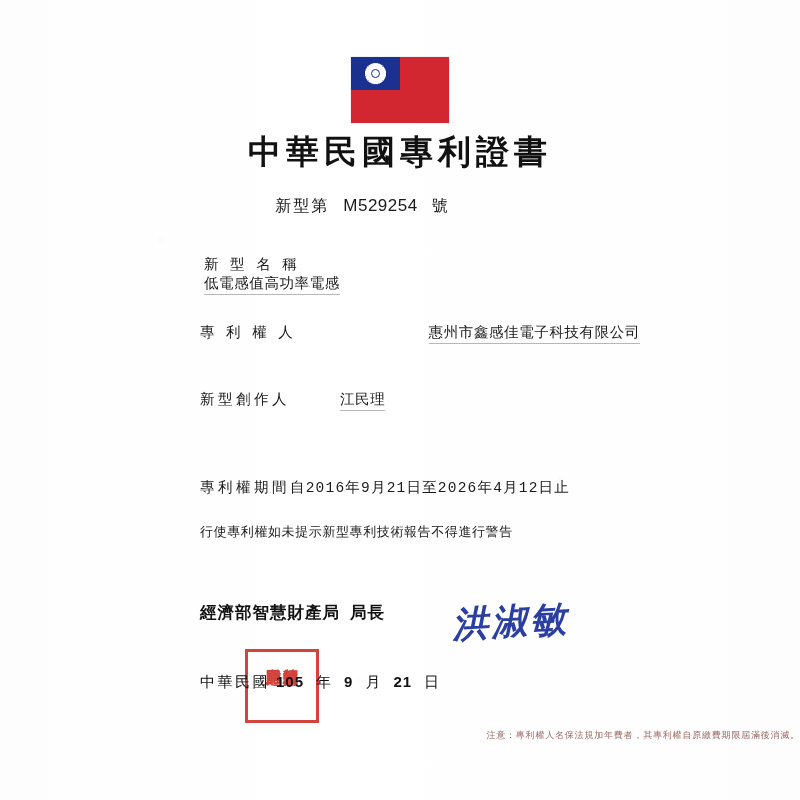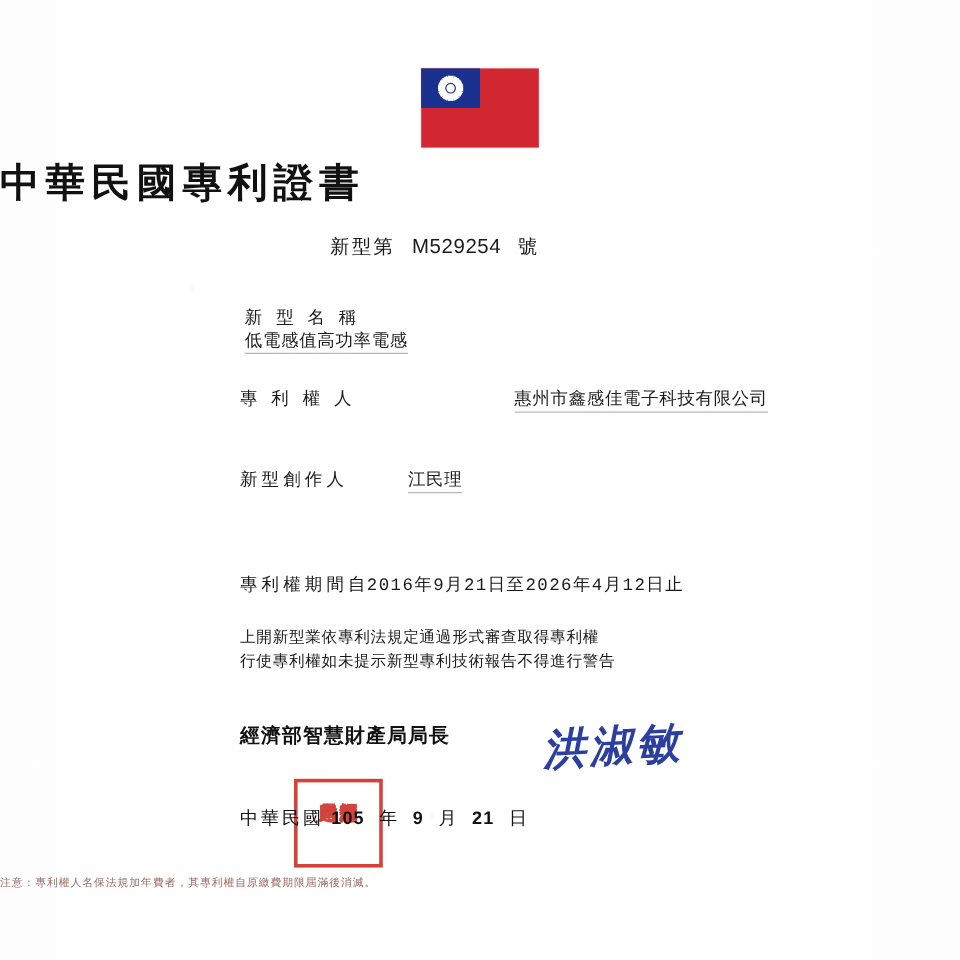--- a/index.html
+++ b/index.html
@@ -85,20 +85,21 @@
     border: 1.1px solid #1b318f;
     box-sizing: border-box;
   }
 
   
   .doc-title {
     position: absolute;
     left: 0;
     top: 130px;
     width: 800px;
+    text-align: center;
     font-family: "DejaVu Serif", serif;
     font-weight: bold;
     font-size: 33px;
     letter-spacing: 5px;
     color: #111;
   }
 
   
   .num-line {
     position: absolute;
@@ -173,21 +174,21 @@
   .office-line {
     position: absolute;
     left: 200px;
     top: 602px;
     font-family: "DejaVu Serif", serif;
     font-weight: bold;
     font-size: 16.5px;
     letter-spacing: 1px;
     color: #111;
   }
-  .office-line .post { }
+  .office-line .post { margin-left: 10px; }
   .signature {
     position: absolute;
     left: 452px;
     top: 598px;
     font-family: "DejaVu Serif", serif;
     font-size: 36px;
     font-weight: bold;
     font-style: italic;
     letter-spacing: 3px;
     color: #2a3fa0;
@@ -240,21 +241,21 @@
     text-align: center;
   }
   .date-line .u { padding: 0 6px; }
 
   
   .footer {
     position: absolute;
     left: 0;
     top: 729px;
     width: 800px;
-    text-align: left;
+    text-align: right;
     font-size: 9px;
     letter-spacing: 0.8px;
     color: #9a6a66;
   }
 </style>
 </head>
 <body>
 
 <div class="page">
   <div class="paper-texture"></div>
@@ -292,21 +293,20 @@
   <div class="field" id="f-creator">
     <span class="key">新型創作人</span>
     <span class="val">江民理</span>
   </div>
 
   <div class="term-line">
     <span class="key">專利權期間</span><span>自</span><span class="d">2016</span><span>年</span><span class="d">9</span><span>月</span><span class="d">21</span><span>日</span><span>至</span><span class="d">2026</span><span>年</span><span class="d">4</span><span>月</span><span class="d">12</span><span>日止</span>
   </div>
 
   <div class="notes">
-    <div>上開新型業依專利法規定通過形式審查取得專利權</div>
     <div>行使專利權如未提示新型專利技術報告不得進行警告</div>
   </div>
 
   <div class="office-line">
     <span>經濟部智慧財產局</span><span class="post">局長</span>
   </div>
   <div class="signature">洪淑敏</div>
 
   <div class="seal">
     <span class="col">經濟部智慧</span>

